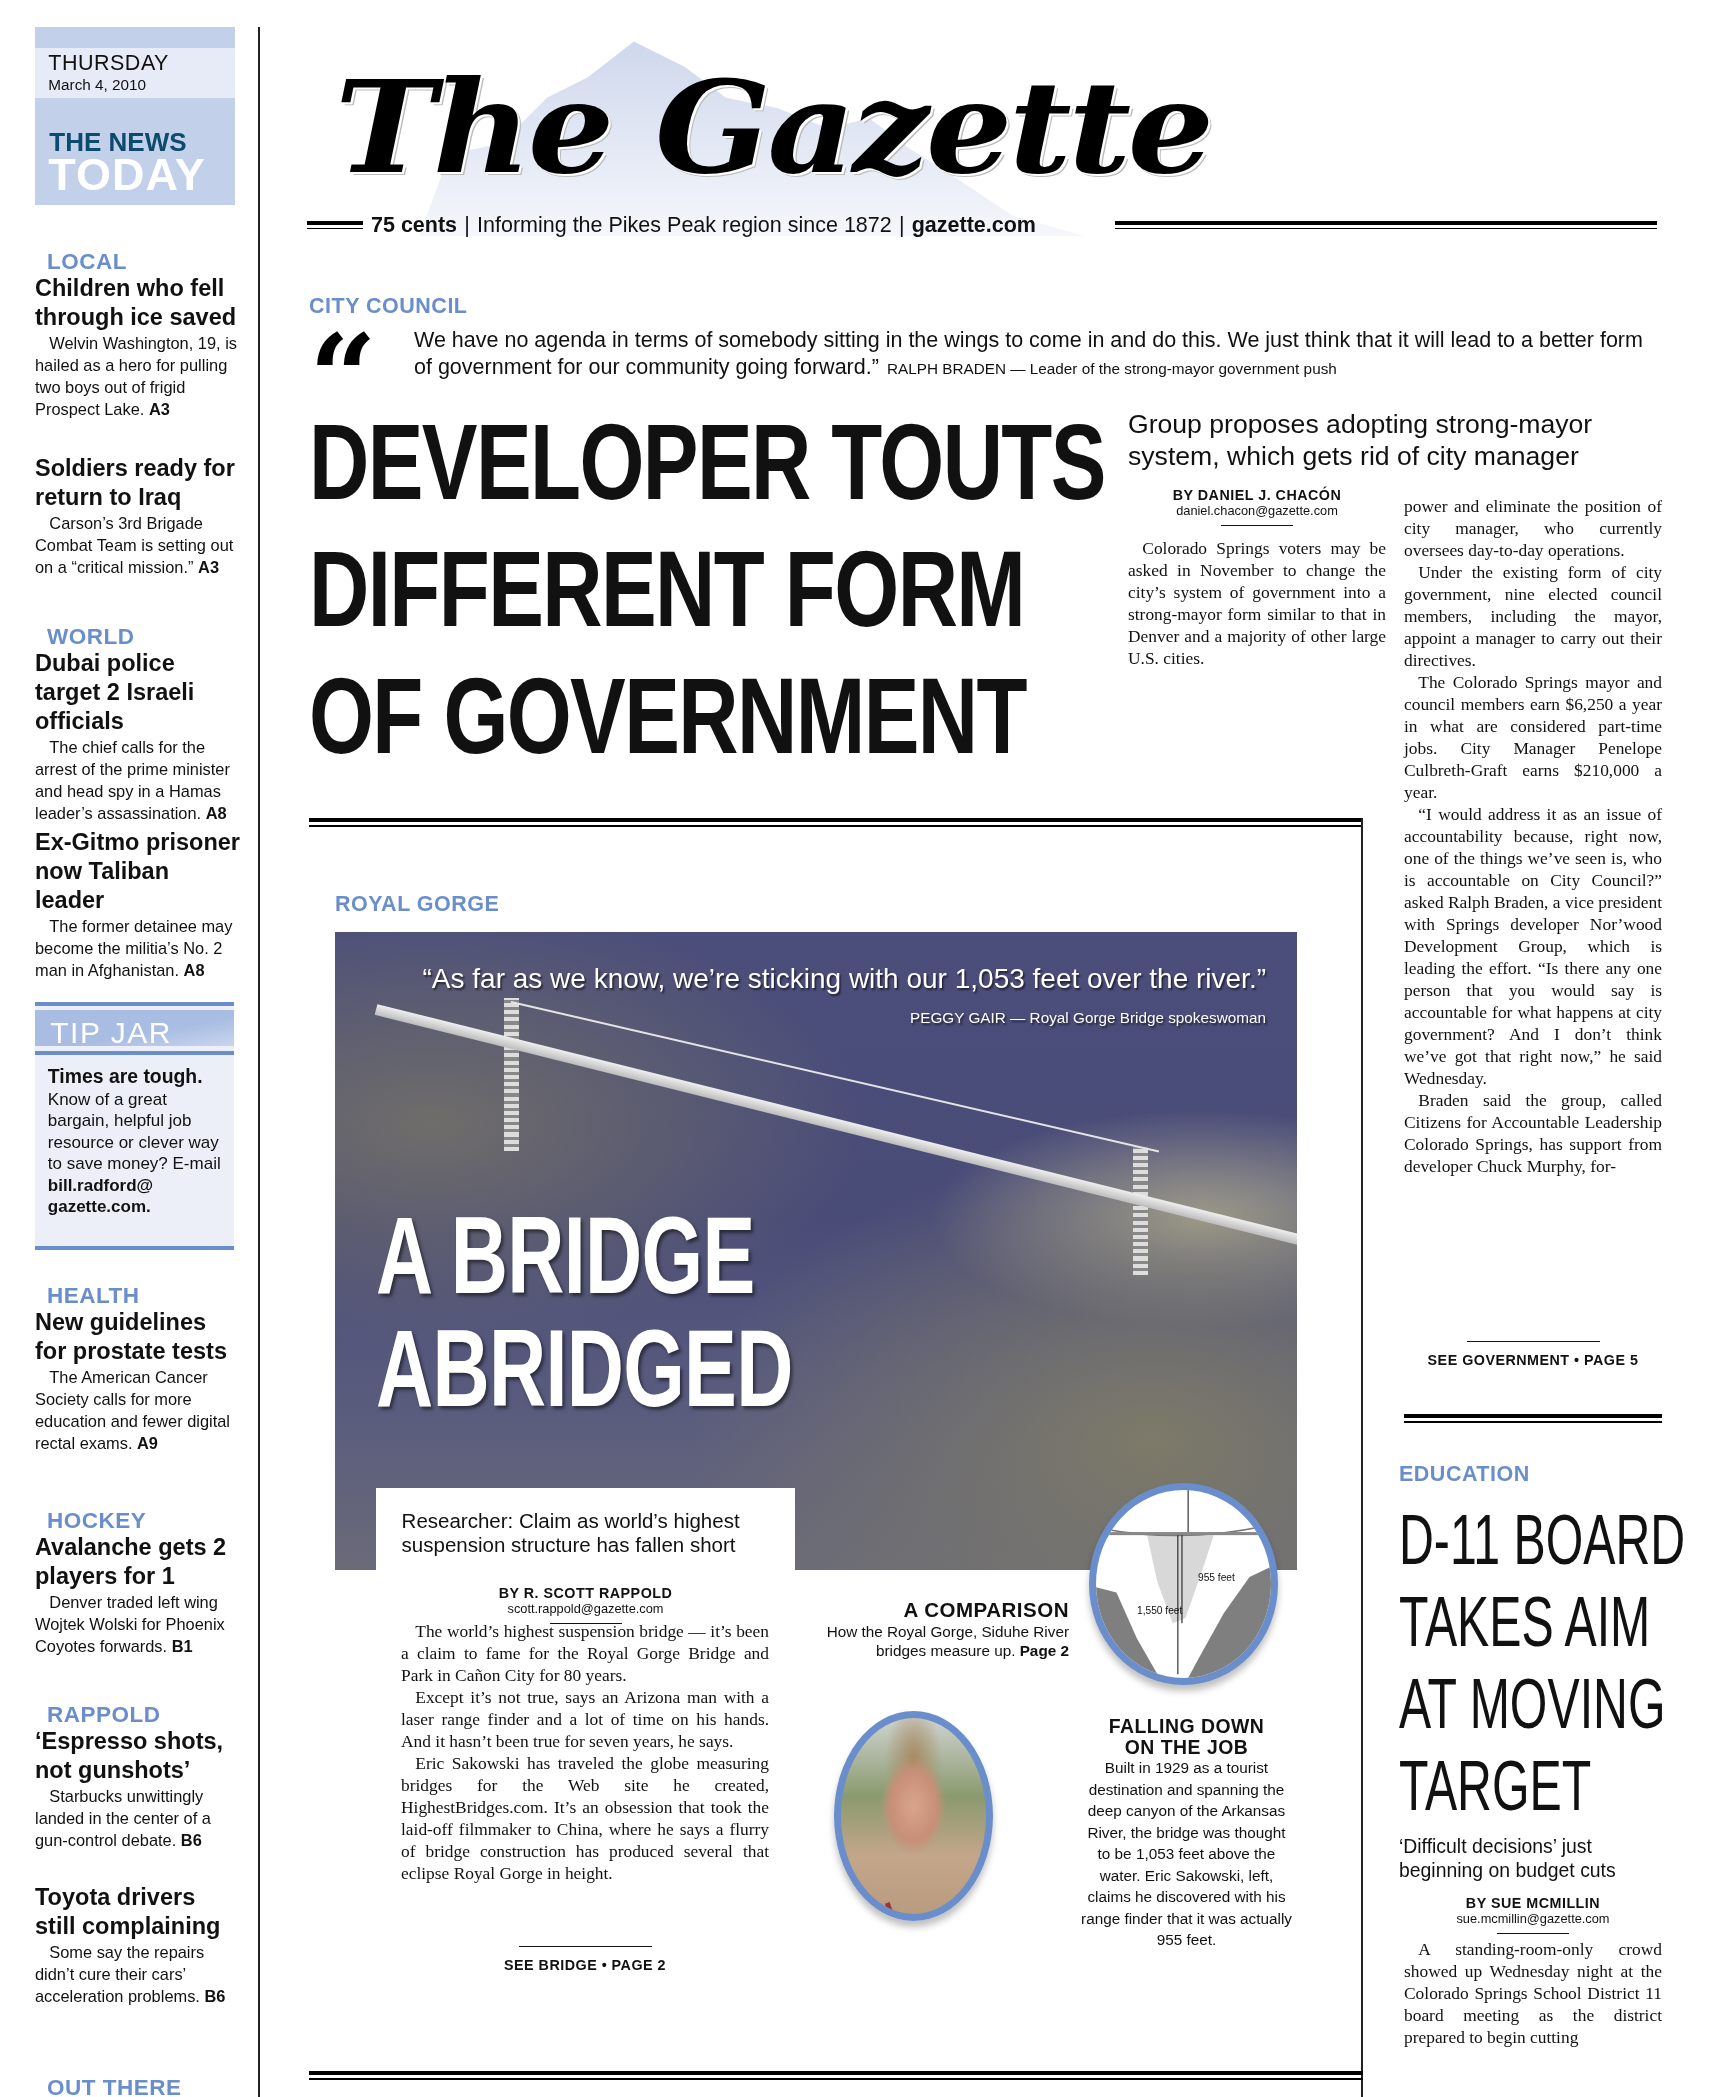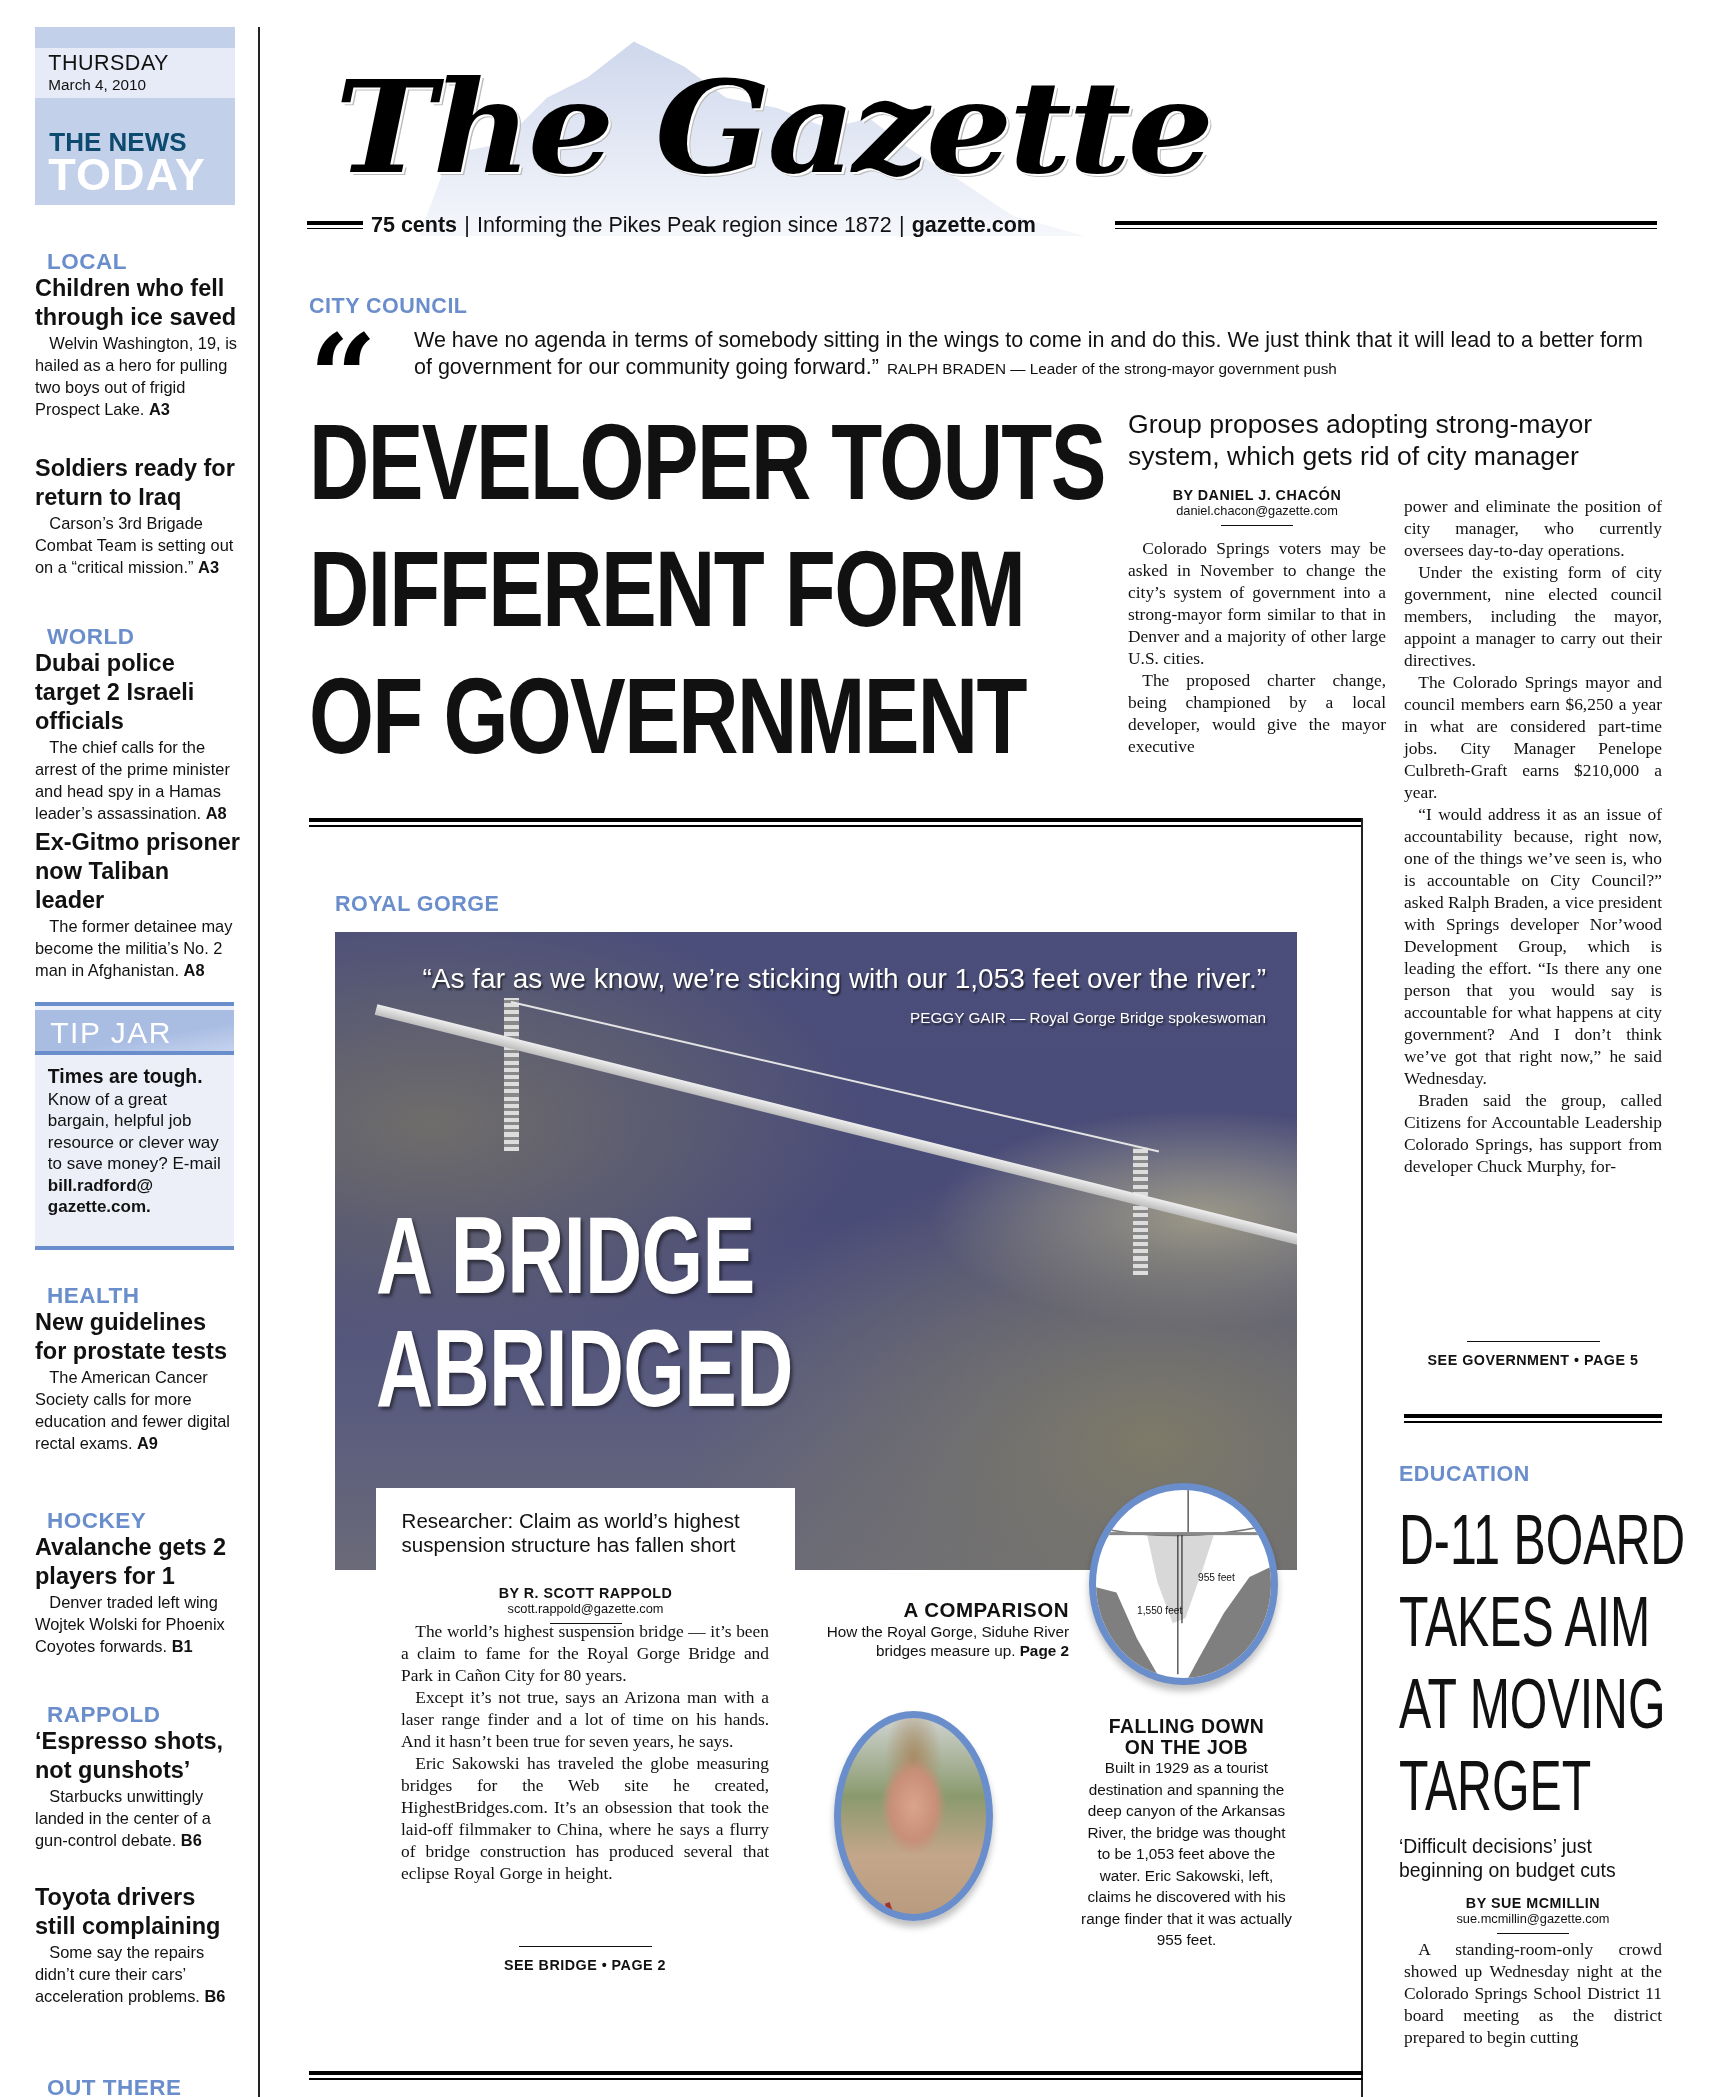--- a/index.html
+++ b/index.html
@@ -17,21 +17,21 @@
   .datebox .news2 { position: absolute; left: 13.3px; top: 122px; font-size: 45px; font-weight: bold; color: #fff; letter-spacing: 1px; }
 
   .rail-item { position: absolute; left: 35px; width: 205px; }
   .rail-cat { font-size: 22.5px; font-weight: bold; color: #6a8ecb; letter-spacing: 0.5px; line-height: 23.5px; margin-left: 12px; }
   .rail-head { font-size: 23.5px; font-weight: bold; line-height: 29px; color: #111; }
   .rail-body { font-size: 16.4px; line-height: 22px; color: #111; text-indent: 14.3px; }
   .rail-body b { font-weight: bold; }
 
   .tipjar { left: 35px; top: 1002px; width: 199px; height: 248px; background: #eceff8; }
   .tipjar .topbar { position: absolute; left: 0; top: 0; width: 100%; height: 4.1px; background: #6a8ecb; }
-  .tipjar .band { position: absolute; left: 0; top: 8.2px; width: 100%; height: 44px; background: linear-gradient(170deg, #a9bde3 0%, #a9bde3 60%, #c8d5ef 100%); text-align: right; }
+  .tipjar .band { position: absolute; left: 0; top: 8.2px; width: 100%; height: 36px; background: linear-gradient(170deg, #a9bde3 0%, #a9bde3 60%, #c8d5ef 100%); text-align: right; }
   .tipjar .band span { position: absolute; left: 15.3px; top: 6.1px; font-size: 30px; color: #fff; letter-spacing: 1.5px; }
   .tipjar .midbar { position: absolute; left: 0; top: 49px; width: 100%; height: 4.1px; background: #6a8ecb; }
   .tipjar .botbar { position: absolute; left: 0; bottom: 0; width: 100%; height: 4.1px; background: #6a8ecb; }
   .tipjar .content { position: absolute; left: 12.8px; top: 64px; width: 179px; font-size: 17px; line-height: 21.5px; }
   .tipjar .content .lead { font-weight: bold; font-size: 19.4px; display: block; margin-bottom: 1px; }
 
   
   .mountain { left: 419px; top: 20.5px; width: 1064px; height: 215px; }
   .logo { left: 335px; top: 51px; font-family: "DejaVu Serif", serif; font-size: 128px; font-weight: bold; font-style: italic; letter-spacing: -3.1px; color: #000; line-height: 153px; text-shadow: 2px 2px 0 #fff, 3.1px 3.1px 0 #bbb; transform: scaleX(1.06); transform-origin: left; }
   .tagline-row { left: 307px; top: 210px; width: 1350px; height: 31px; }
@@ -199,21 +199,20 @@
 <div class="abs deck">Group proposes adopting strong-mayor system, which gets rid of city manager</div>
 
 <div class="abs byline" style="left:1128px;top:487px;width:258px">
   <div class="name">BY DANIEL J. CHACÓN</div>
   <div class="email">daniel.chacon@gazette.com</div>
   <div class="rule"></div>
 </div>
 
 <div class="abs serif-col" style="left:1128px;top:537px;width:258px">
   <p>Colorado Springs voters may be asked in November to change the city’s system of government into a strong-mayor form similar to that in Denver and a majority of other large U.S. cities.</p>
-  <p>The proposed charter change, being championed by a local developer, would give the mayor executive</p>
 </div>
 
 <div class="abs serif-col" style="left:1404px;top:495px;width:258px">
   <p style="text-indent:0">power and eliminate the position of city manager, who currently oversees day-to-day operations.</p>
   <p>Under the existing form of city government, nine elected council members, including the mayor, appoint a manager to carry out their directives.</p>
   <p>The Colorado Springs mayor and council members earn $6,250 a year in what are considered part-time jobs. City Manager Penelope Culbreth-Graft earns $210,000 a year.</p>
   <p>“I would address it as an issue of accountability because, right now, one of the things we’ve seen is, who is accountable on City Council?” asked Ralph Braden, a vice president with Springs developer Nor’wood Development Group, which is leading the effort. “Is there any one person that you would say is accountable for what happens at city government? And I don’t think we’ve got that right now,” he said Wednesday.</p>
   <p>Braden said the group, called Citizens for Accountable Leadership Colorado Springs, has support from developer Chuck Murphy, for-</p>
 </div>
 

